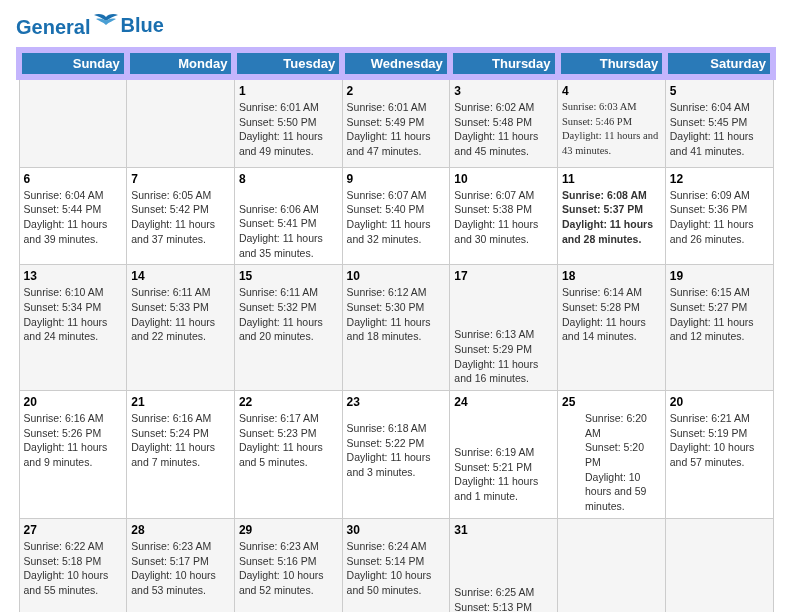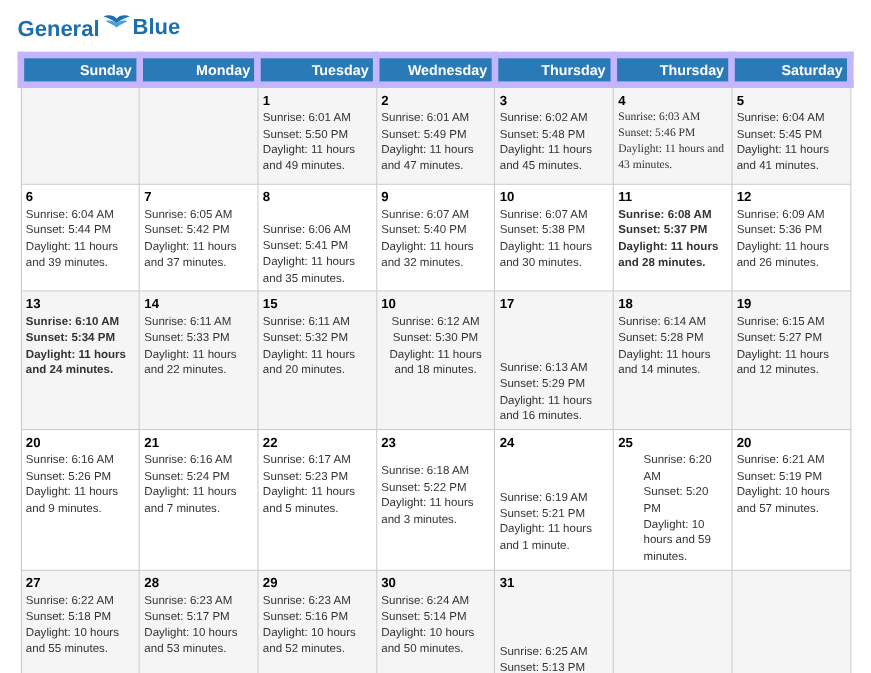--- a/index.html
+++ b/index.html
@@ -181,39 +181,39 @@
         <td>
           <span class="day-num">12</span>
           <div class="day-info" style="white-space: pre-line;">Sunrise: 6:09 AM
 Sunset: 5:36 PM
 Daylight: 11 hours and 26 minutes.</div>
         </td>
       </tr>
       <tr>
         <td>
           <span class="day-num">13</span>
-          <div class="day-info" style="white-space: pre-line; font-weight: bold;">Sunrise: 6:10 AM
+          <div class="day-info" style="white-space: pre-line;">Sunrise: 6:10 AM
 Sunset: 5:34 PM
 Daylight: 11 hours and 24 minutes.</div>
         </td>
         <td>
           <span class="day-num">14</span>
           <div class="day-info" style="white-space: pre-line;">Sunrise: 6:11 AM
 Sunset: 5:33 PM
 Daylight: 11 hours and 22 minutes.</div>
         </td>
         <td>
           <span class="day-num">15</span>
           <div class="day-info" style="white-space: pre-line;">Sunrise: 6:11 AM
 Sunset: 5:32 PM
 Daylight: 11 hours and 20 minutes.</div>
         </td>
         <td>
           <span class="day-num">10</span>
-          <div class="day-info" style="white-space: pre-line; text-align: center;">Sunrise: 6:12 AM
+          <div class="day-info" style="white-space: pre-line;">Sunrise: 6:12 AM
 Sunset: 5:30 PM
 Daylight: 11 hours and 18 minutes.</div>
         </td>
         <td>
           <span class="day-num">17</span>
           <div class="day-info" style="white-space: pre-line; margin-top: 44px;">Sunrise: 6:13 AM
 Sunset: 5:29 PM
 Daylight: 11 hours and 16 minutes.</div>
         </td>
         <td>

